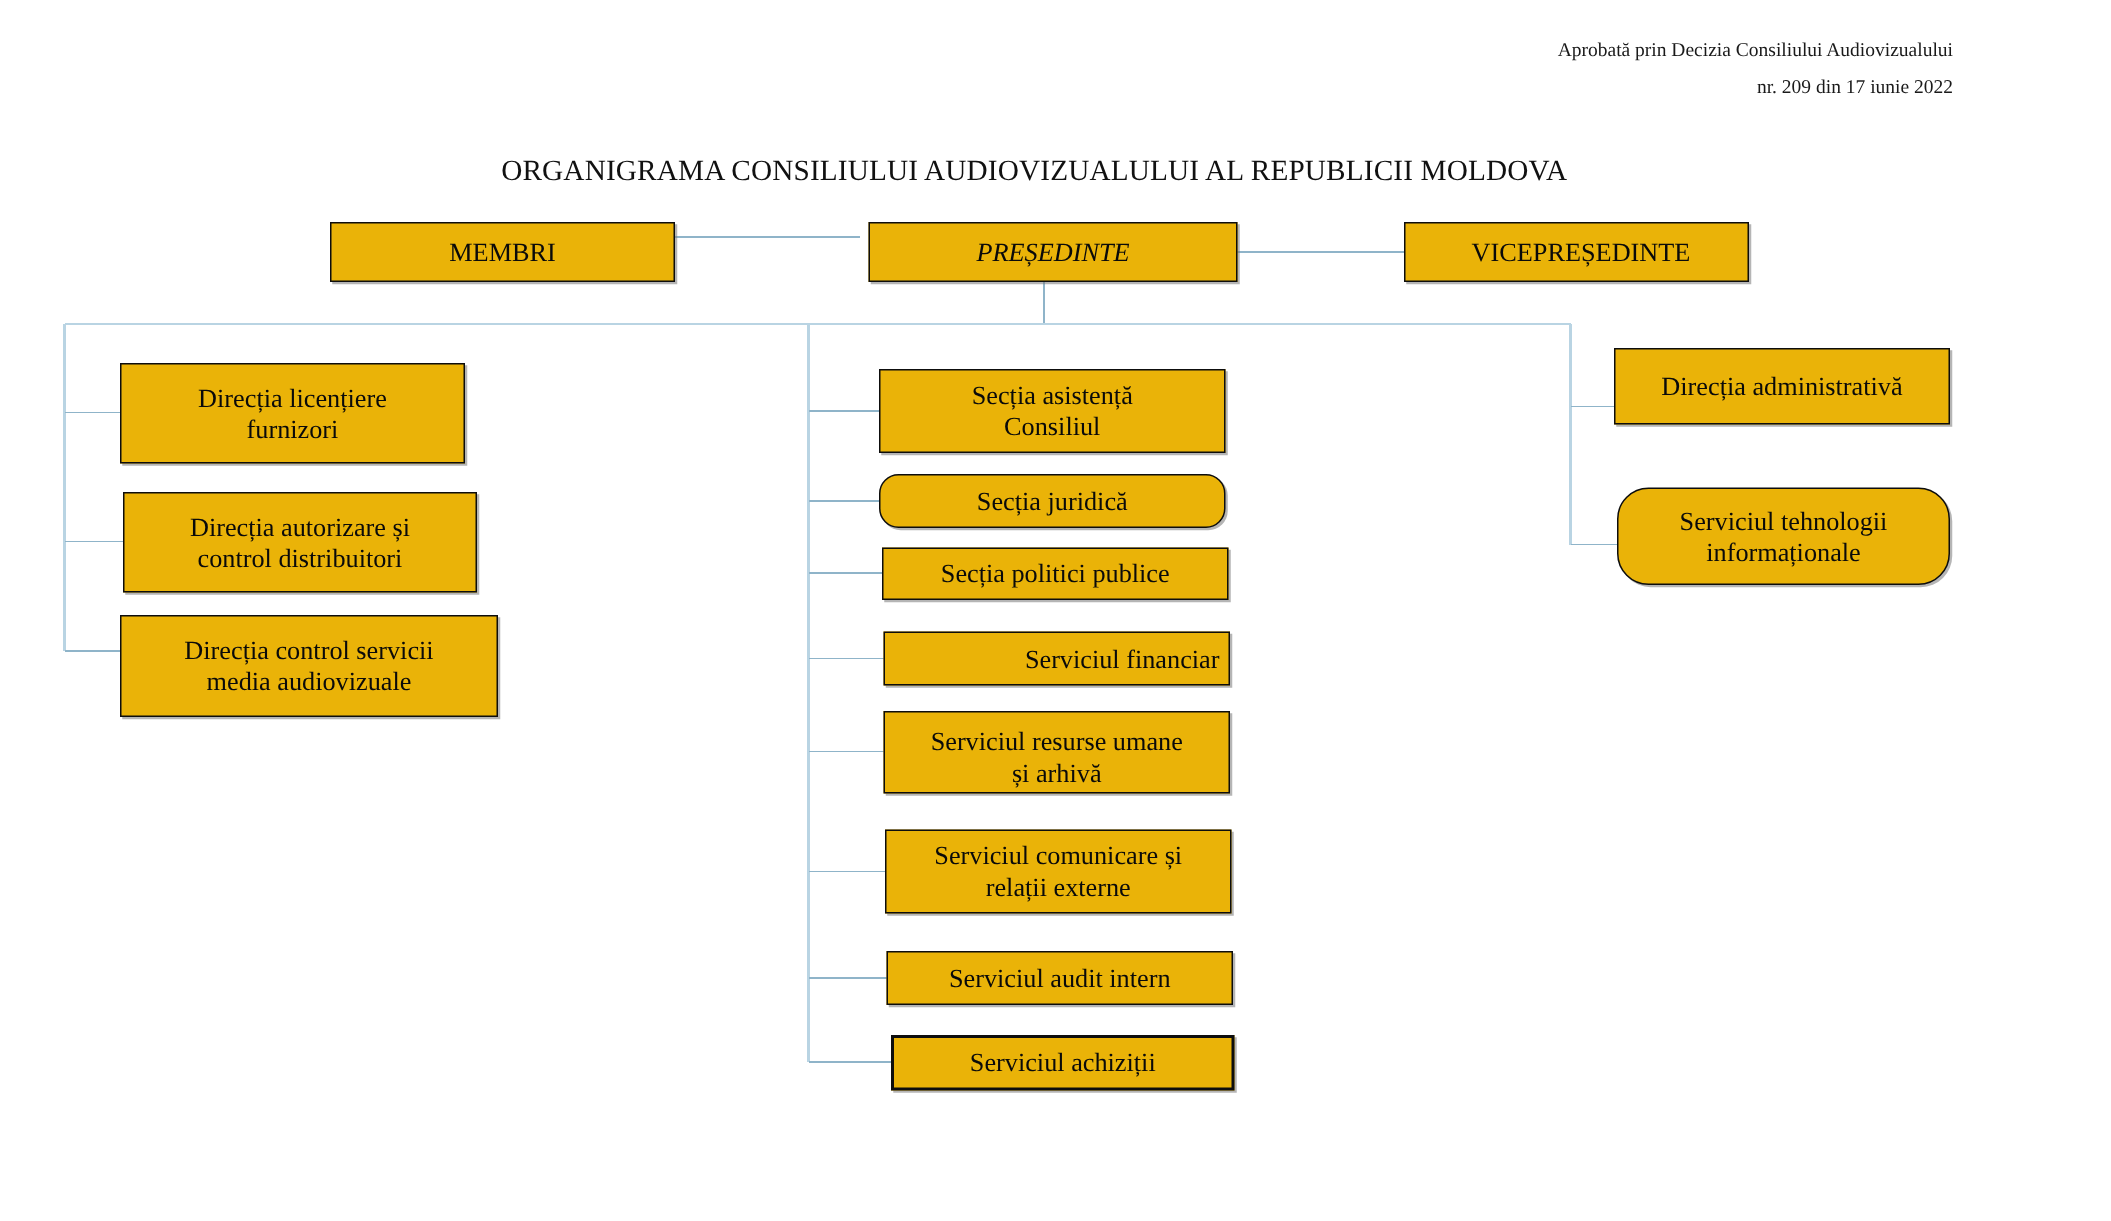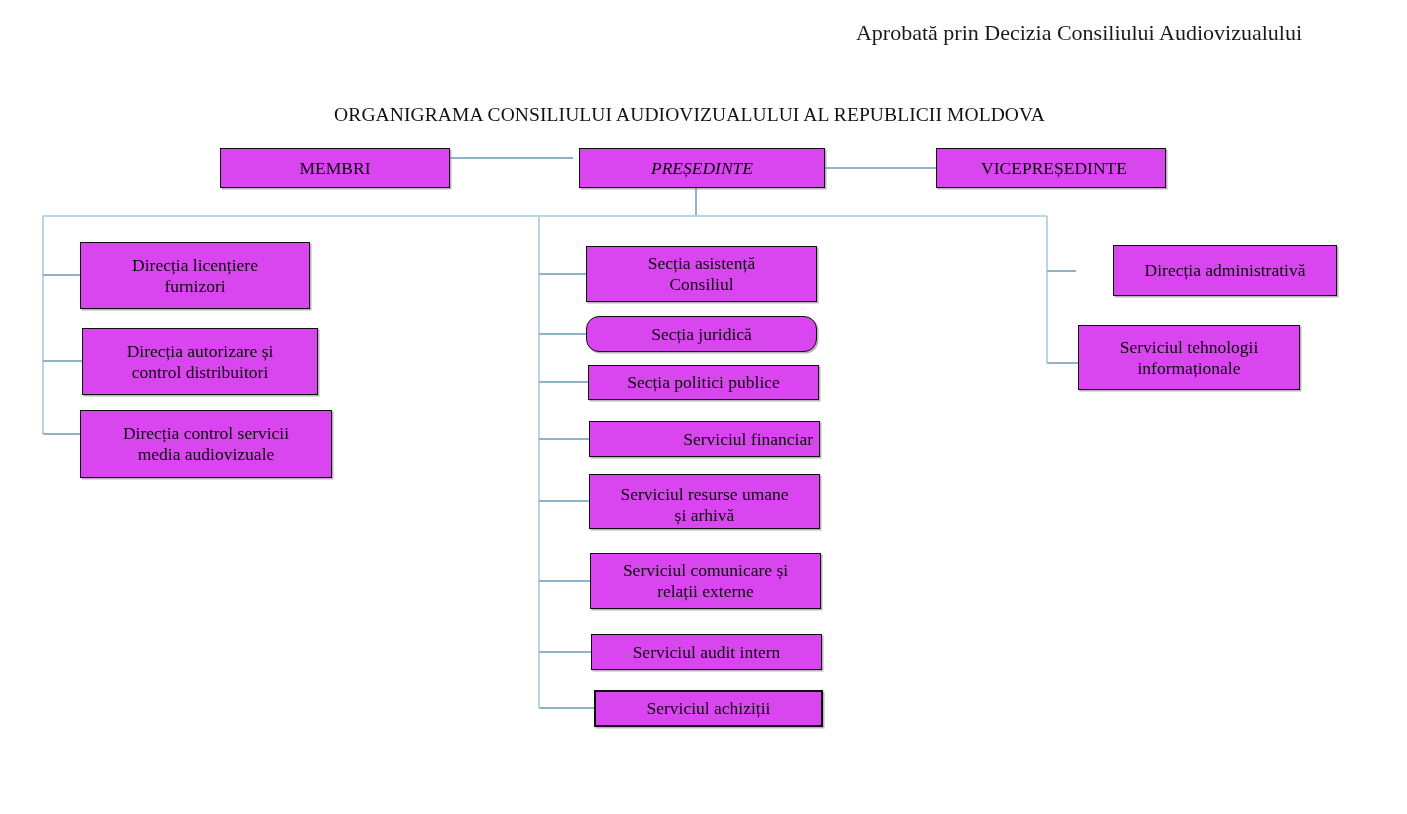--- a/index.html
+++ b/index.html
@@ -17,21 +17,21 @@
     color: #000000;
     overflow: hidden;
   }
 
   
   .approval {
     position: absolute;
     right: 105px;
     top: 20px;
     text-align: right;
-    font-size: 22px;
+    font-size: 13px;
     line-height: 25px;
     color: #1a1a1a;
     white-space: nowrap;
   }
 
   
   .chart-title {
     position: absolute;
     left: 0;
     right: 0;
@@ -50,21 +50,21 @@
     top: 0;
     width: 1407px;
     height: 814px;
     pointer-events: none;
   }
 
   
   .box {
     position: absolute;
     box-sizing: border-box;
-    background: #d946ef;
+    background: #eab308;
     border: 1.4px solid #0d0d0d;
     display: flex;
     align-items: center;
     justify-content: center;
     text-align: center;
     font-size: 17.5px;
     line-height: 21px;
     color: #0a0a0a;
     box-shadow: 1.5px 1.5px 0 rgba(120,120,120,0.55);
     padding: 2px 6px;
@@ -78,20 +78,21 @@
     white-space: pre-line;
   }
 </style>
 </head>
 <body>
 
 <div id="page">
 
   <div class="approval">
     <div>Aprobată prin Decizia Consiliului Audiovizualului</div>
+    <div>nr. 209 din 17 iunie 2022</div>
   </div>
 
   <div class="chart-title">ORGANIGRAMA CONSILIULUI AUDIOVIZUALULUI AL REPUBLICII MOLDOVA</div>
 
   <svg class="wires" viewBox="0 0 1407 814" width="1407" height="814" id="wire-layer">
       <line x1="450" y1="158" x2="573" y2="158" stroke="#8fb4c9" stroke-width="1.2" shape-rendering="crispEdges"></line>
       <line x1="803" y1="168" x2="936" y2="168" stroke="#8fb4c9" stroke-width="1.2" shape-rendering="crispEdges"></line>
       <line x1="696" y1="188" x2="696" y2="216" stroke="#8fb4c9" stroke-width="1.3" shape-rendering="crispEdges"></line>
       <line x1="43" y1="216" x2="1047" y2="216" stroke="#b9d4e3" stroke-width="1.6" shape-rendering="crispEdges"></line>
       <line x1="43" y1="216" x2="43" y2="434" stroke="#b9d4e3" stroke-width="1.6" shape-rendering="crispEdges"></line>
@@ -154,22 +155,22 @@
       <div class="box" style="left: 590px; top: 553px; width: 231px; height: 56px;">
         <span class="lbl">Serviciul comunicare și
 relații externe</span>
       </div>
       <div class="box" style="left: 591px; top: 634px; width: 231px; height: 36px;">
         <span class="lbl">Serviciul audit intern</span>
       </div>
       <div class="box thick" style="left: 594px; top: 690px; width: 229px; height: 37px;">
         <span class="lbl">Serviciul achiziții</span>
       </div>
-      <div class="box" style="left: 1076px; top: 245px; width: 224px; height: 51px; margin-left: 37px;">
+      <div class="box" style="left: 1076px; top: 232px; width: 224px; height: 51px;">
         <span class="lbl">Direcția administrativă</span>
       </div>
-      <div class="box" style="left: 1078px; top: 325px; width: 222px; height: 65px;">
+      <div class="box" style="left: 1078px; top: 325px; width: 222px; height: 65px; border-radius: 21px;">
         <span class="lbl">Serviciul tehnologii
 informaționale</span>
       </div>
     </div>
 
 </div>
 
 </body></html>

